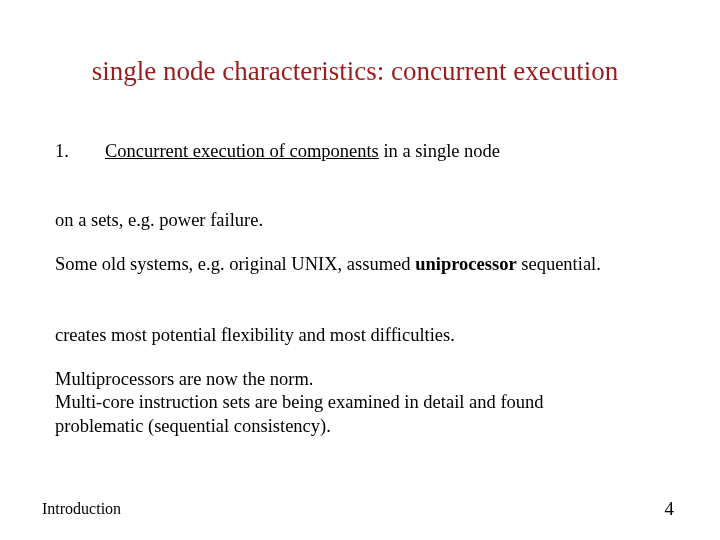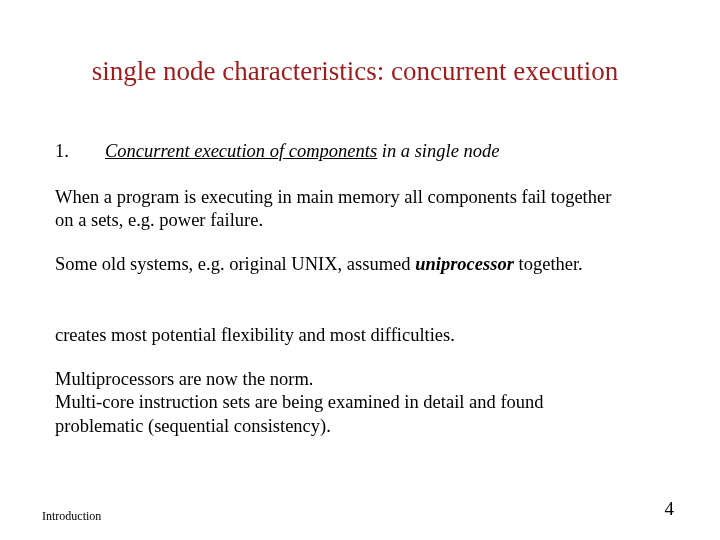--- a/index.html
+++ b/index.html
@@ -39,30 +39,29 @@
   .numitem {
     display: flex;
     margin-bottom: 22px;
   }
   .numitem .num {
     width: 50px;
     flex: 0 0 50px;
   }
   .numitem .txt {
     flex: 1;
-    font-style: italic;
   }
   .underline { text-decoration: underline; }
-  .bolditalic { font-weight: bold; font-style: italic; }
+  .bolditalic { font-weight: bold; }
   .para { margin-bottom: 20px; }
   .footer-left {
     position: absolute;
     left: 42px;
-    bottom: 16px;
-    font-size: 12px;
+    bottom: 22px;
+    font-size: 16px;
     margin-top: 35px;
   }
   .footer-right {
     position: absolute;
     right: 46px;
     bottom: 20px;
     font-size: 19px;
   }
 </style>
 </head>
@@ -75,26 +74,26 @@
   <div class="content">
 
     <div class="numitem">
       <div class="num">1.</div>
       <div class="txt">
         <span class="underline">Concurrent execution of components</span><span> in a single node</span>
       </div>
     </div>
 
     <div class="para">
-      <span>When a program is executing in main memory all components fail together</span><br>
+      <br>
       <span>on a sets, e.g. power failure.</span>
     </div>
 
     <div class="para">
-      <span>Some old systems, e.g. original UNIX, assumed </span><span class="bolditalic">uniprocessor</span><span> together.</span><br>
+      <span>Some old systems, e.g. original UNIX, assumed </span><span class="bolditalic">uniprocessor</span><span> sequential.</span><br>
       <br>
       <br>
       <span>creates most potential flexibility and most difficulties.</span>
     </div>
 
     <div class="para">
       <span>Multiprocessors are now the norm.</span><br>
       <span>Multi-core instruction sets are being examined in detail and found</span><br>
       <span>problematic (sequential consistency).</span>
     </div>

